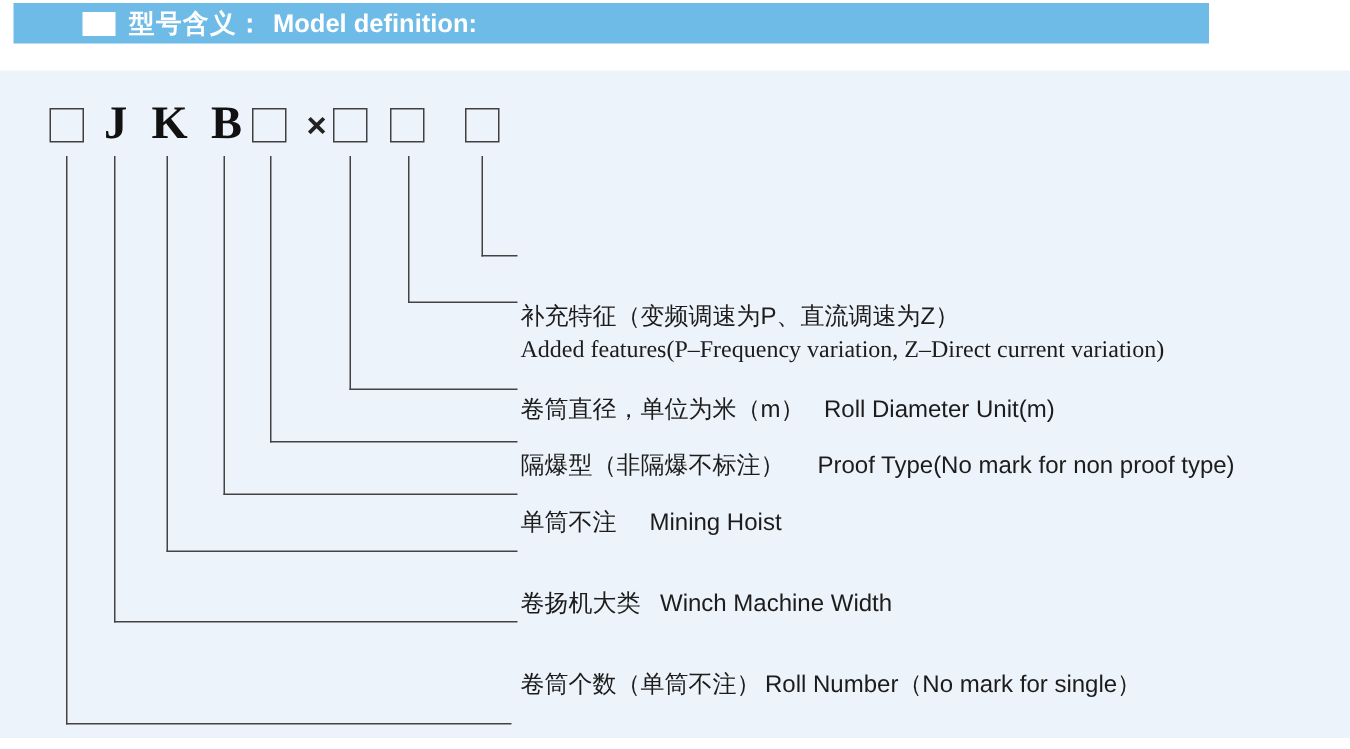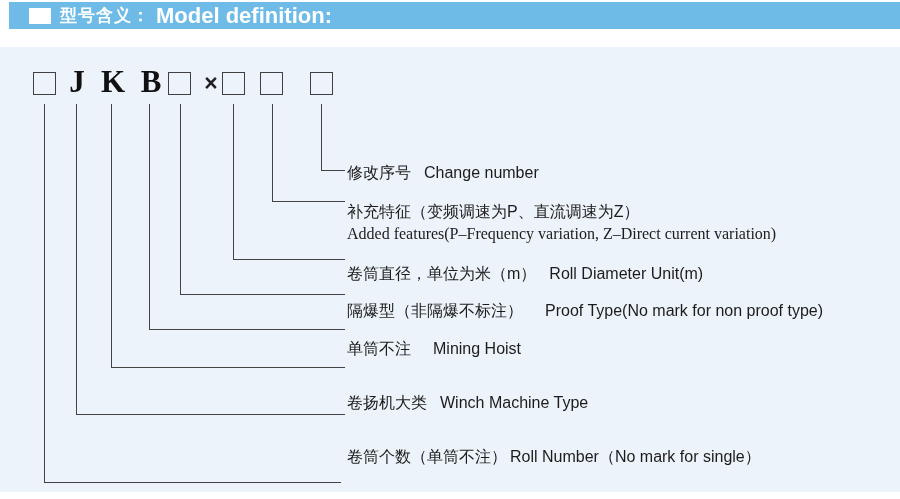--- a/index.html
+++ b/index.html
@@ -3,33 +3,33 @@
 <meta charset="utf-8">
 <style>
   html,body{margin:0;padding:0;background:#ffffff;}
   .page{
     position:relative;width:900px;height:499px;overflow:hidden;
     font-family:"Liberation Sans","DejaVu Sans",sans-serif;
     color:#1c1c1c;background:#ffffff;
   }
   
   .header-bar{
-    position:absolute;left:9px;top:2px;width:891px;height:27px;
-    background:#6fbbe8;display:flex;align-items:center;
+    position:absolute;left:9px;top:2px;width:771px;height:27px;
+    background:#6fbbe8;display:flex;align-items:center;padding-left:26px;
   }
   .bullet{
     display:inline-block;width:22px;height:16px;background:#ffffff;
     margin-left:20px;flex:0 0 auto;
   }
   .title-zh{
     margin-left:9px;font-size:17px;font-weight:bold;color:#ffffff;
     letter-spacing:1px;white-space:nowrap;
   }
   .title-en{
-    margin-left:6px;font-size:22px;font-weight:bold;color:#ffffff;
+    margin-left:6px;font-size:17px;font-weight:bold;color:#ffffff;
     white-space:nowrap;
   }
   
   .content-bg{
     position:absolute;left:0;top:47px;width:900px;height:445px;
     background:#edf3fa;
   }
   
   .mbox{
     position:absolute;top:72px;width:23px;height:23px;
@@ -85,35 +85,32 @@
 
   <div class="conn" style="left:321px;top:104px;width:24px;height:67px"></div>
   <div class="conn" style="left:272px;top:104px;width:73px;height:98px"></div>
   <div class="conn" style="left:233px;top:104px;width:112px;height:156px"></div>
   <div class="conn" style="left:180px;top:104px;width:165px;height:191px"></div>
   <div class="conn" style="left:149px;top:104px;width:196px;height:226px"></div>
   <div class="conn" style="left:111px;top:104px;width:234px;height:264px"></div>
   <div class="conn" style="left:76px;top:104px;width:269px;height:311px"></div>
   <div class="conn" style="left:44px;top:104px;width:297px;height:379px"></div>
 
-  <div class="label" style="top:164px">
-    <span class="zh">修改序号</span><span class="en">Change number</span>
-  </div>
   <div class="label stacked" style="top:201px">
     <span class="zh">补充特征（变频调速为P、直流调速为Z）</span><span class="en">Added features(P–Frequency variation, Z–Direct current variation)</span>
   </div>
   <div class="label" style="top:265px">
     <span class="zh">卷筒直径，单位为米（m）</span><span class="en">Roll Diameter Unit(m)</span>
   </div>
   <div class="label wide-gap" style="top:302px">
     <span class="zh">隔爆型（非隔爆不标注）</span><span class="en">Proof Type(No mark for non proof type)</span>
   </div>
   <div class="label wide-gap" style="top:340px">
     <span class="zh">单筒不注</span><span class="en">Mining Hoist</span>
   </div>
   <div class="label" style="top:394px">
-    <span class="zh">卷扬机大类</span><span class="en">Winch Machine Type</span>
+    <span class="zh">卷扬机大类</span><span class="en">Winch Machine Width</span>
   </div>
   <div class="label no-gap" style="top:448px">
     <span class="zh">卷筒个数（单筒不注）</span><span class="en">Roll Number（No mark for single）</span>
   </div>
 
 </div>
 
 </body></html>

